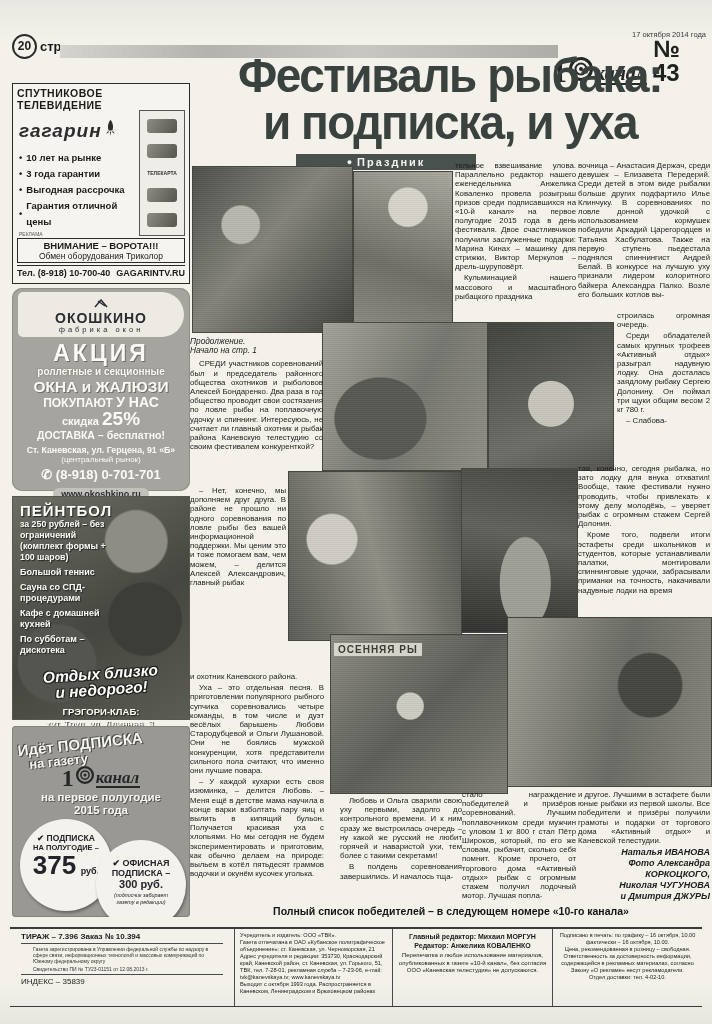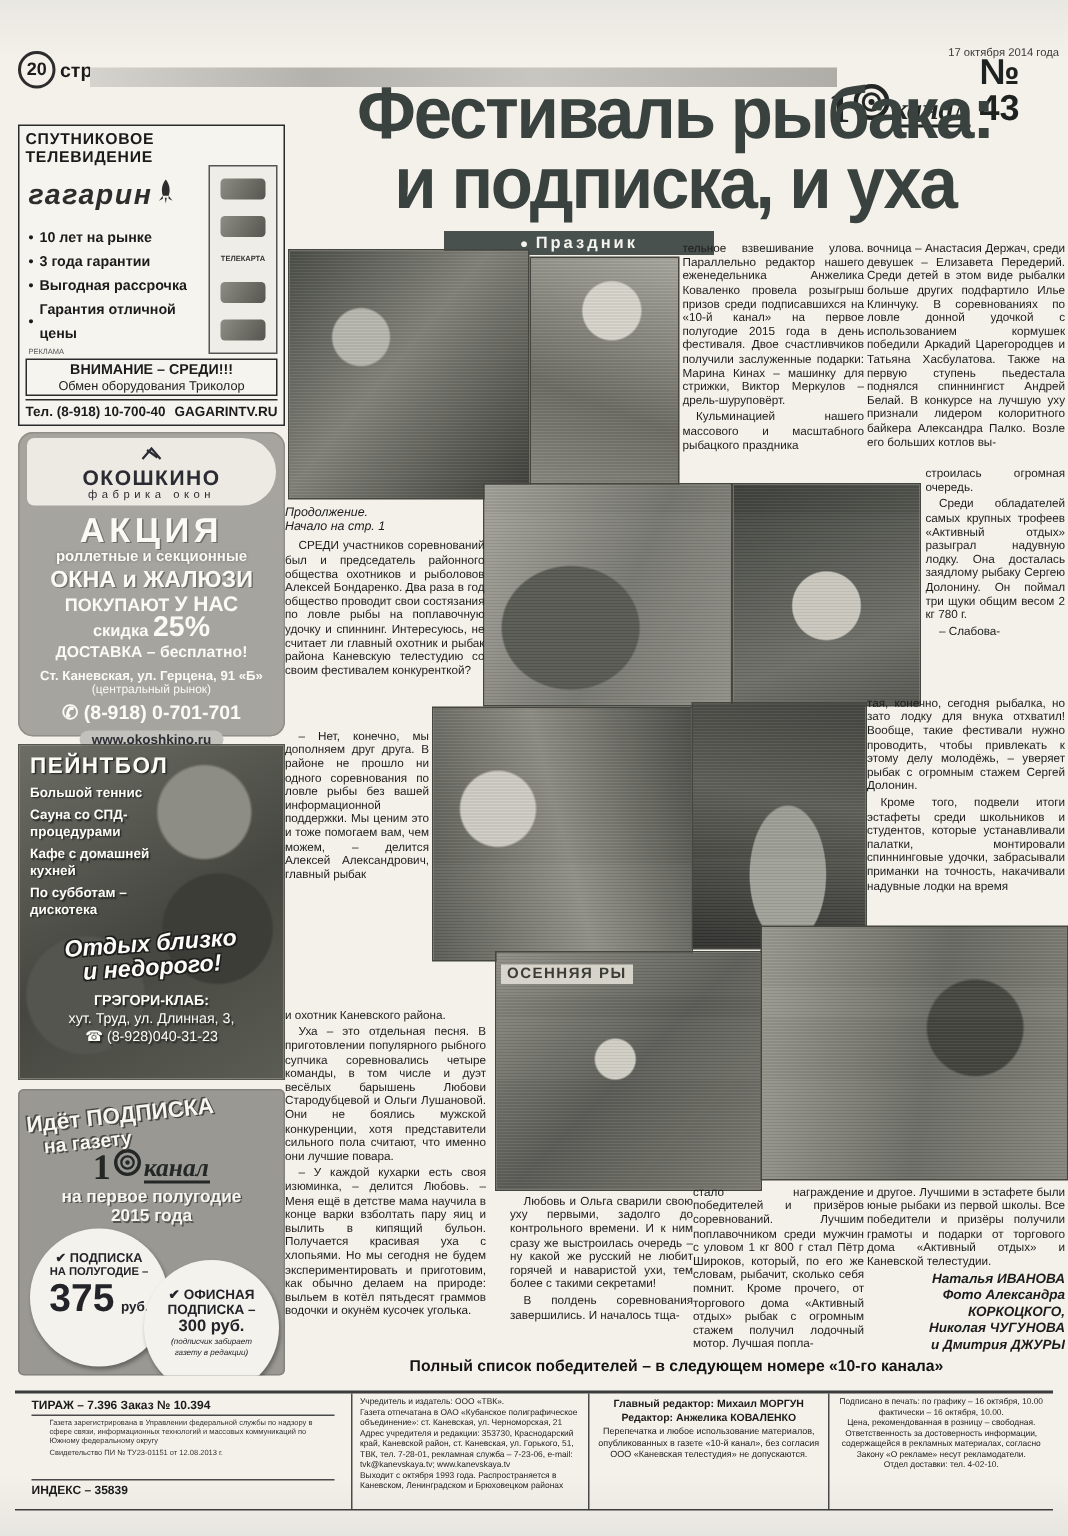--- a/index.html
+++ b/index.html
@@ -160,21 +160,21 @@
         display:flex;box-sizing:border-box;}
   .fcol{box-sizing:border-box;padding:3px 5px;}
   .fcol+.fcol{border-left:1px solid #4a4a4a;}
   #fc1{width:224px;text-align:left;}
   #fc2{width:158px;}
   #fc3{width:160px;text-align:center;}
   #fc4{width:150px;text-align:center;}
   .f-tirazh{font-weight:bold;font-size:8px;border-bottom:1px solid #4a4a4a;padding-bottom:2px;margin:0 6px 2px;}
   .f-reg{font-size:5px;line-height:6px;color:#333;margin:0 18px;}
   .f-reg2{font-size:5px;line-height:6px;color:#333;margin:2px 18px;}
-  .f-index{font-weight:bold;font-size:8px;border-top:1px solid #4a4a4a;padding-top:2px;margin:14px 6px 0;}
+  .f-index{font-weight:normal;font-size:8px;border-top:1px solid #4a4a4a;padding-top:2px;margin:2px 6px 0;}
   .f-sm{font-size:5.6px;line-height:7px;color:#222;}
   .f-ed{font-size:7px;line-height:9px;font-weight:bold;}
   .f-note{font-size:6px;line-height:7.5px;margin-top:2px;}
   .f-print{font-size:5.6px;line-height:7px;}
 </style>
 </head>
 <body>
 
 <div id="page">
 
@@ -239,21 +239,21 @@
           <span>•</span>
           <span>Выгодная рассрочка</span>
         </div>
       <div>
           <span>•</span>
           <span>Гарантия отличной цены</span>
         </div>
     </div>
     <div class="gag-reklama">РЕКЛАМА</div>
     <div class="gag-promo">
-      <div class="t1">ВНИМАНИЕ – СРЕДИ!!!</div>
+      <div class="t1">ВНИМАНИЕ – ВОРОТА!!!</div>
       <div class="t2">Обмен оборудования Триколор</div>
     </div>
     <div class="gag-phone">
       <span>Тел. (8-918) 10-700-40</span>
       <span>GAGARINTV.RU</span>
     </div>
   </div>
 
   <div class="ad" id="ad-okoshkino">
     <div class="oko-logohead">
@@ -285,20 +285,21 @@
     <div class="oko-addr2">(центральный рынок)</div>
     <div class="oko-phone">
       <span>✆</span>
       <span>(8-918) 0-701-701</span>
     </div>
     <div><span class="oko-site">www.okoshkino.ru</span></div>
   </div>
 
   <div class="ad" id="ad-paintball">
     <div class="pb-title">ПЕЙНТБОЛ</div>
+    <div class="pb-line">за 250 рублей – без ограничений (комплект формы + 100 шаров)</div>
     <div class="pb-feat">Большой теннис</div>
     <div class="pb-feat">Сауна со СПД-процедурами</div>
     <div class="pb-feat">Кафе с домашней кухней</div>
     <div class="pb-feat">По субботам – дискотека</div>
     <div class="pb-slogan">
       <span>Отдых близко</span><br>
       <span>и недорого!</span>
     </div>
     <div class="pb-club">
       <span class="nm">ГРЭГОРИ-КЛАБ:</span><br>

